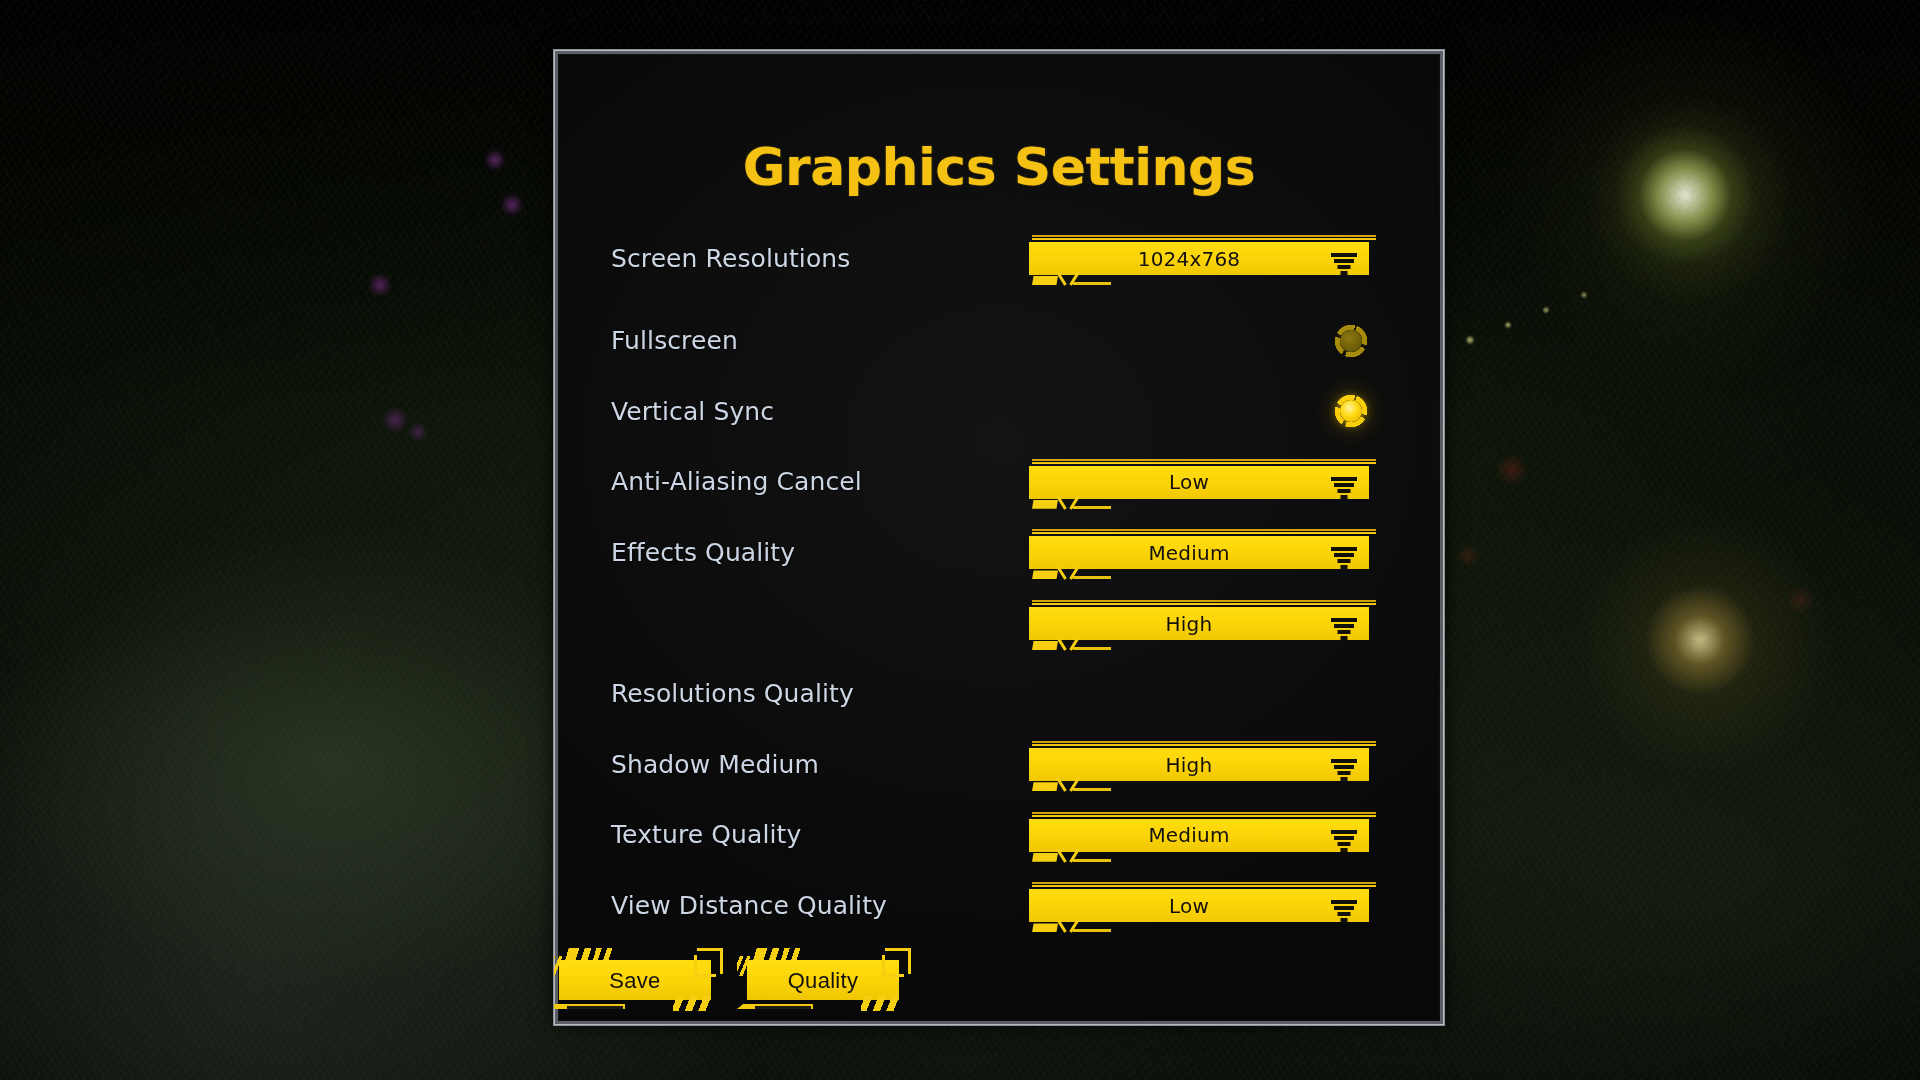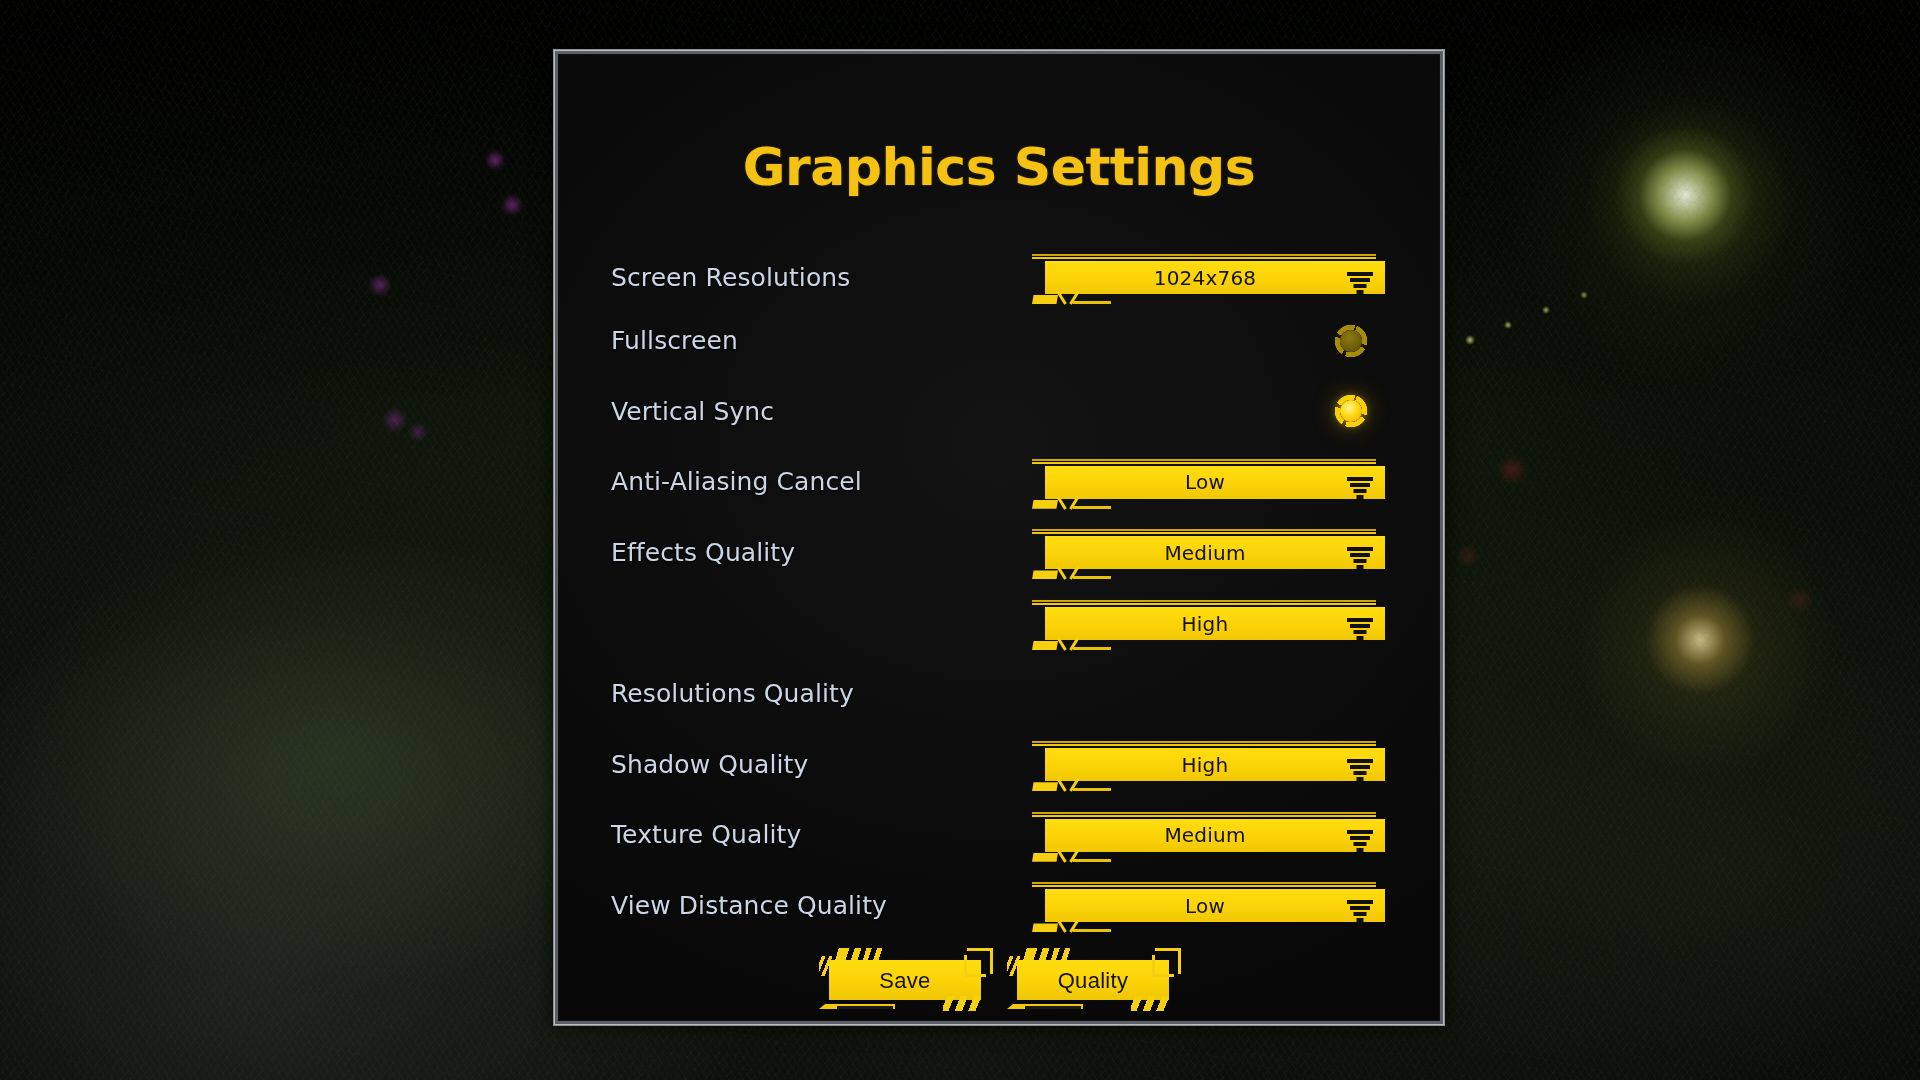--- a/index.html
+++ b/index.html
@@ -142,21 +142,20 @@
   .dd-bar {
     position: absolute;
     left: 0;
     top: 7px;
     width: 340px;
     height: 33px;
     background: linear-gradient(180deg, #ffdd10 0%, #fbd306 55%, #f0c704 100%);
     display: flex;
     align-items: center;
     justify-content: center;
-    margin-left: 16px;
   }
   .dd-value {
     color: #131210;
     font-family: "DejaVu Sans", sans-serif;
     font-size: 20px;
     font-weight: 400;
     letter-spacing: 0.2px;
     transform: translateX(-10px);
   }
   
@@ -251,21 +250,20 @@
     background: radial-gradient(circle at 42% 36%, #8d7a17 0%, #766408 45%, #57490a 100%);
     box-shadow: 0 0 7px 2px rgba(150,122,12,0.22);
   }
 
   
   #buttons {
     position: absolute;
     left: 0; right: 0;
     top: 905px;
     display: flex;
-    justify-content: center;
     gap: 36px;
   }
   .btn {
     position: relative;
     width: 152px;
     height: 40px;
     background: linear-gradient(180deg, #ffdd10 0%, #fbd306 55%, #efc604 100%);
     display: flex;
     align-items: center;
     justify-content: center;
@@ -352,21 +350,21 @@
 <body>
 
 <div id="bg"></div>
 
 <div id="panel">
   <div id="panel-inner">
 
     <div id="title">Graphics Settings</div>
 
     <div id="rows">
-        <div class="row" style="top: 199px; text-align: center;">
+        <div class="row" style="top: 180px; text-align: center;">
           <div class="row-label">Screen Resolutions</div>
           <div class="dd-wrap">
             <span class="dd-topline"></span>
             <div class="dd-bar">
               <span class="dd-value">1024x768</span>
               <span class="dd-icon">
                 <i></i>
                 <i></i>
                 <i></i>
                 <i></i>
@@ -441,21 +439,21 @@
             </div>
             <span class="dd-btab"></span>
             <span class="dd-caret"></span>
             <span class="dd-bline"></span>
           </div>
         </div>
         <div class="row" style="top: 615.6px;">
           <div class="row-label">Resolutions Quality</div>
         </div>
         <div class="row" style="top: 686.2px;">
-          <div class="row-label">Shadow Quality</div>
+          <div class="row-label">Shadow Medium</div>
           <div class="dd-wrap">
             <span class="dd-topline"></span>
             <div class="dd-bar">
               <span class="dd-value">High</span>
               <span class="dd-icon">
                 <i></i>
                 <i></i>
                 <i></i>
                 <i></i>
               </span>

